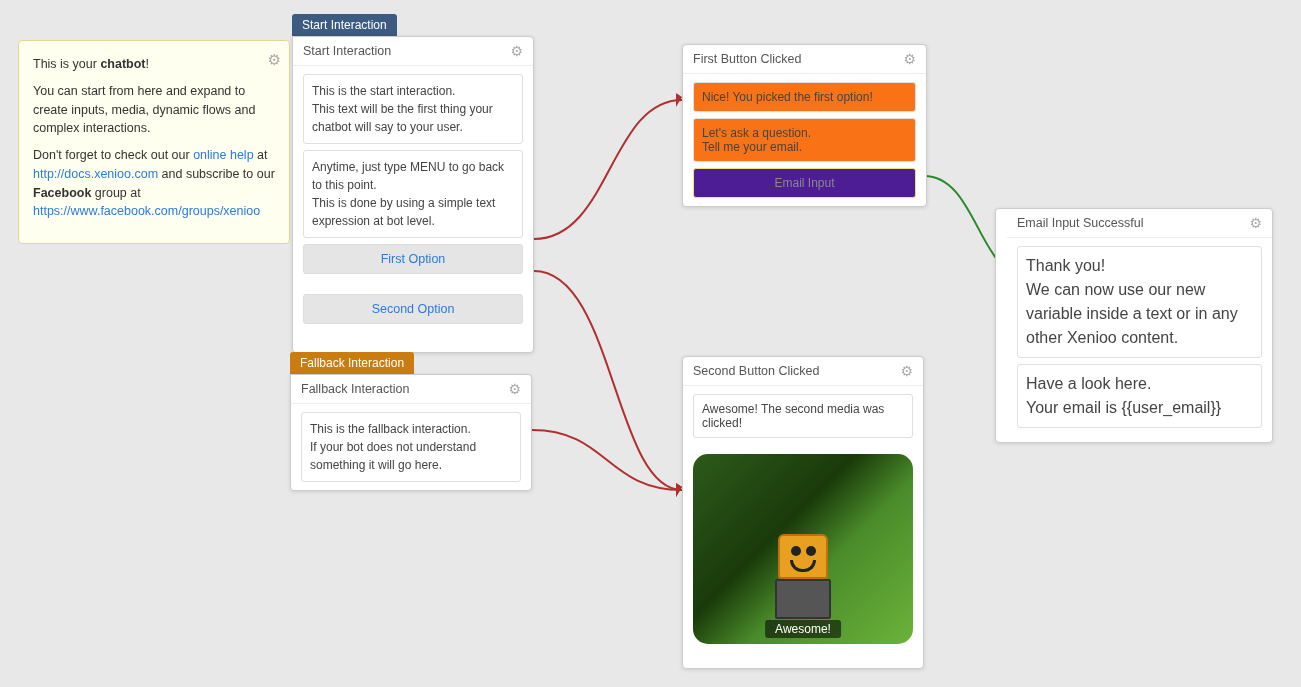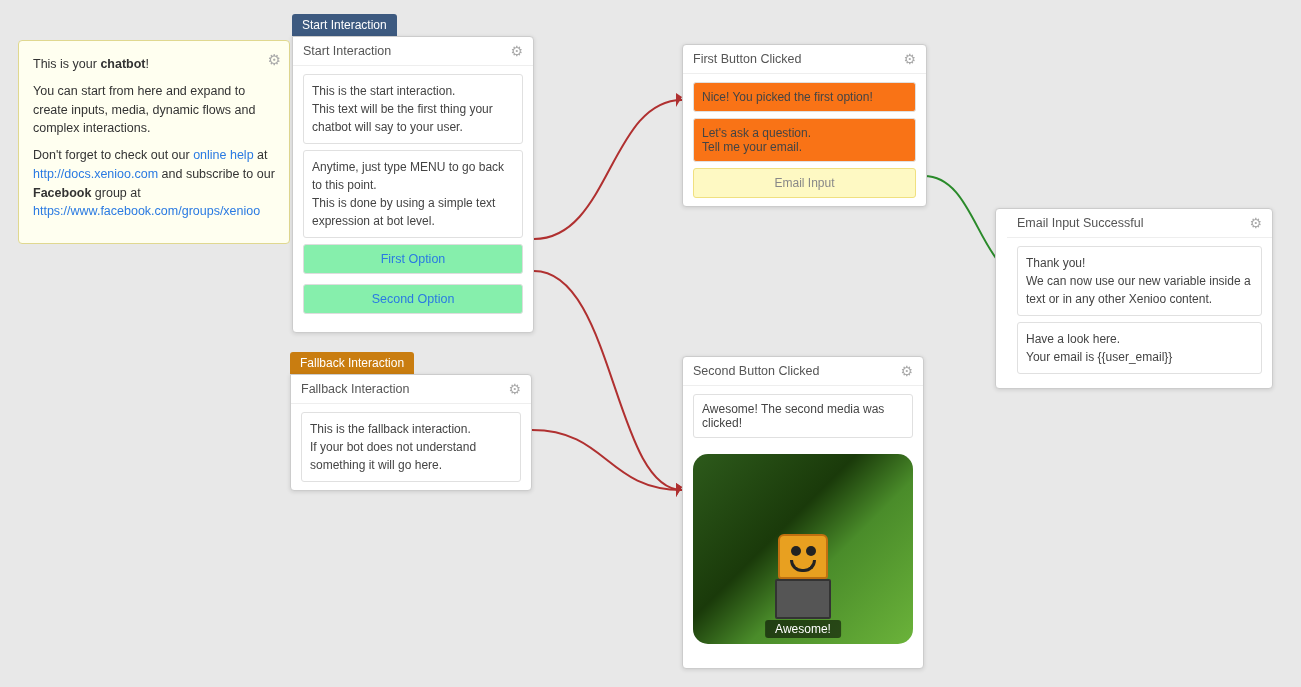--- a/index.html
+++ b/index.html
@@ -92,22 +92,22 @@
       line-height: 1.5;
       color: #444;
     }
     .start-node .btn-option {
       display: block;
       width: 100%;
       text-align: center;
       border: 1px solid #ddd;
       border-radius: 3px;
       padding: 7px 0;
-      margin-bottom: 10px;
-      background: #86efac;
+      margin-bottom: 20px;
+      background: #e5e5e5;
       color: #2a7ae2;
       font-size: 12.5px;
       cursor: pointer;
     }
 
     
     .first-clicked-node {
       left: 682px;
       top: 44px;
       width: 245px;
@@ -115,42 +115,42 @@
     .first-clicked-node .msg-block {
       border: 1px solid #e0e0e0;
       border-radius: 3px;
       padding: 7px 8px;
       margin-bottom: 6px;
       font-size: 12px;
       color: #444;
       background: #f97316;
     }
     .email-input-block {
-      background: #fef9c3;
+      background: #4c1d95;
       border: 1px solid #f0e080;
       border-radius: 3px;
       padding: 7px 12px;
       text-align: center;
       font-size: 12px;
       color: #888;
     }
 
     
     .email-success-node {
       left: 995px;
       top: 208px;
       width: 278px;
       padding-left: 11px;
     }
     .email-success-node .msg-block {
       border: 1px solid #e0e0e0;
       border-radius: 3px;
       padding: 7px 8px;
       margin-bottom: 6px;
-      font-size: 12px;
+      font-size: 16px;
       color: #444;
       background: #fff;
       line-height: 1.5;
     }
 
     
     .fallback-wrapper {
       position: absolute;
       left: 290px;
       top: 352px;

